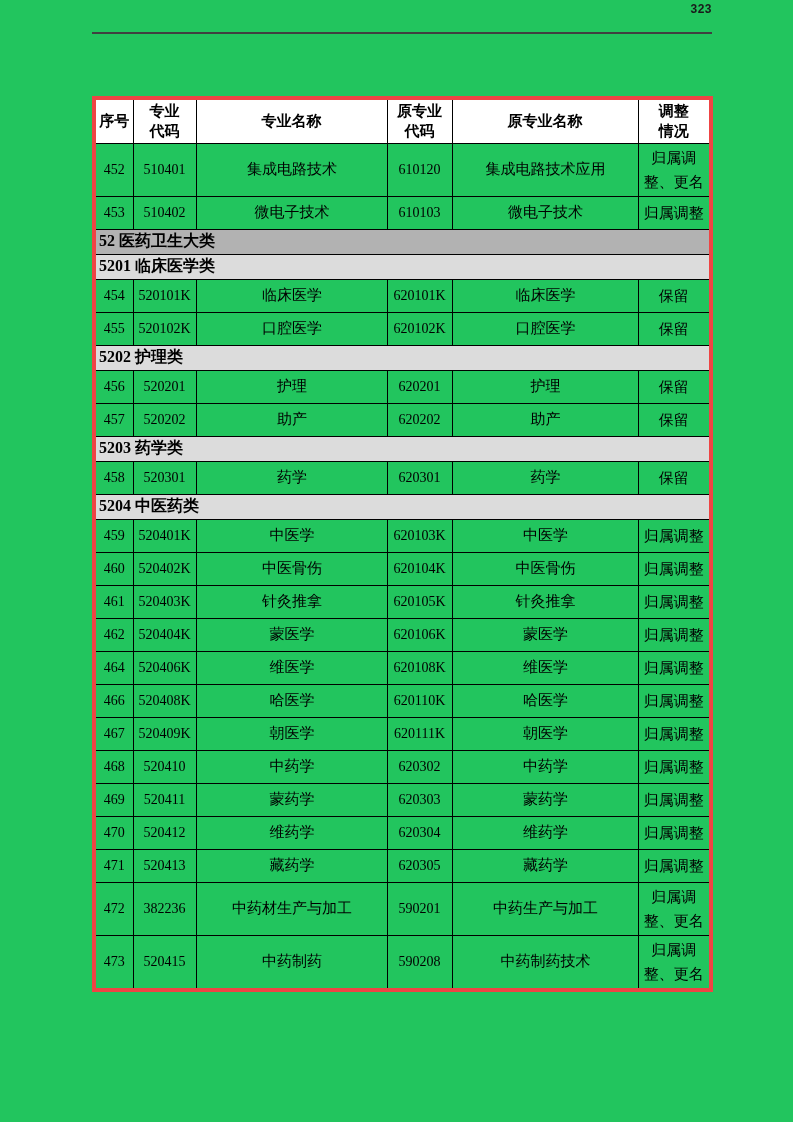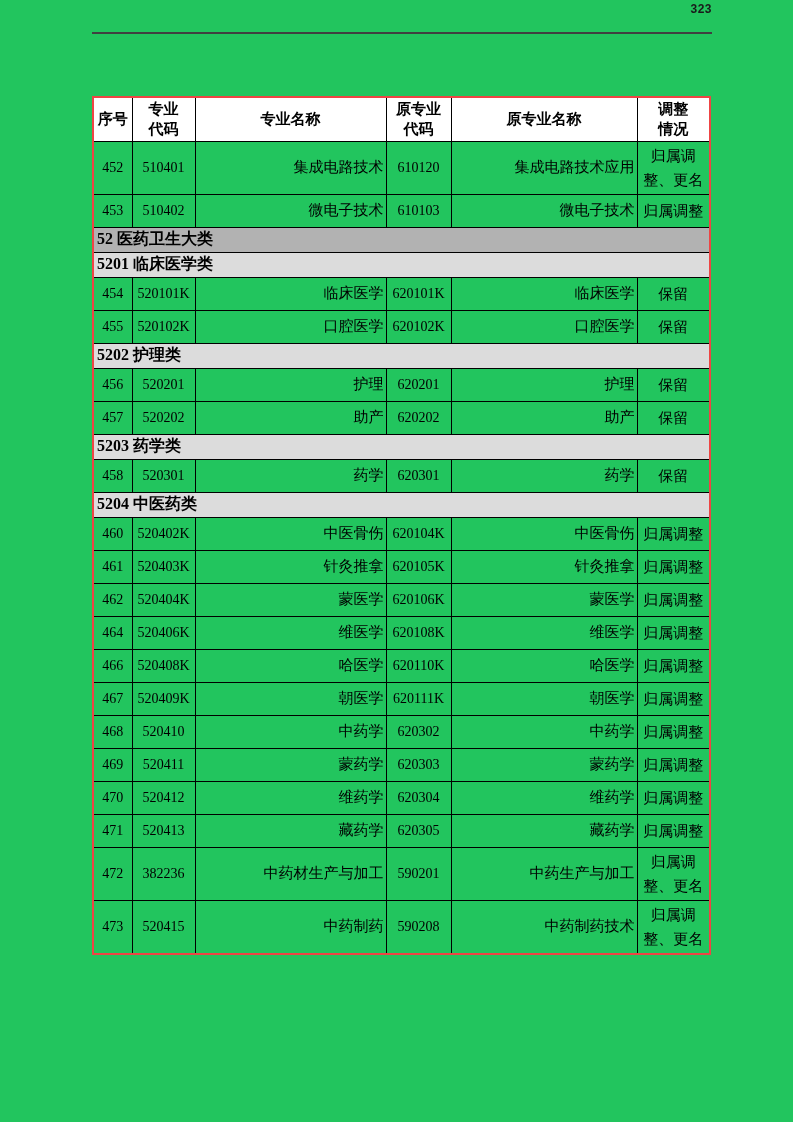--- a/index.html
+++ b/index.html
@@ -35,21 +35,21 @@
   .table-wrap {
     position: absolute;
     top: 96px;
     left: 92px;
     width: 619px;
   }
   table.majors {
     border-collapse: collapse;
     table-layout: fixed;
     width: 617px;
-    border: 2px solid #ef4444;
+    border: 4px solid #ef4444;
   }
   table.majors th,
   table.majors td {
     border: 1px solid #000000;
     vertical-align: middle;
     overflow: hidden;
   }
   table.majors th {
     font-size: 15px;
     font-weight: bold;
@@ -62,21 +62,21 @@
   }
   tr.data td { height: 33px; }
   td.num {
     font-family: "Liberation Serif", "DejaVu Serif", serif;
     font-size: 14px;
     text-align: center;
     padding: 1px 2px;
   }
   td.name {
     font-size: 15px;
-    text-align: right;
+    text-align: center;
     padding: 1px 2px 1px 3px;
   }
   td.adjust {
     font-size: 15px;
     text-align: center;
     padding: 2px 5px;
     line-height: 1.6;
     line-break: strict;
   }
   tr.section td {
@@ -188,20 +188,28 @@
             <td class="num">520301</td>
             <td class="name">药学</td>
             <td class="num">620301</td>
             <td class="name">药学</td>
             <td class="adjust">保留</td>
           </tr>
           <tr class="section minor">
             <td colspan="6">5204 中医药类</td>
           </tr>
           <tr class="data">
+            <td class="num">459</td>
+            <td class="num">520401K</td>
+            <td class="name">中医学</td>
+            <td class="num">620103K</td>
+            <td class="name">中医学</td>
+            <td class="adjust">归属调整</td>
+          </tr>
+          <tr class="data">
             <td class="num">460</td>
             <td class="num">520402K</td>
             <td class="name">中医骨伤</td>
             <td class="num">620104K</td>
             <td class="name">中医骨伤</td>
             <td class="adjust">归属调整</td>
           </tr>
           <tr class="data">
             <td class="num">461</td>
             <td class="num">520403K</td>

